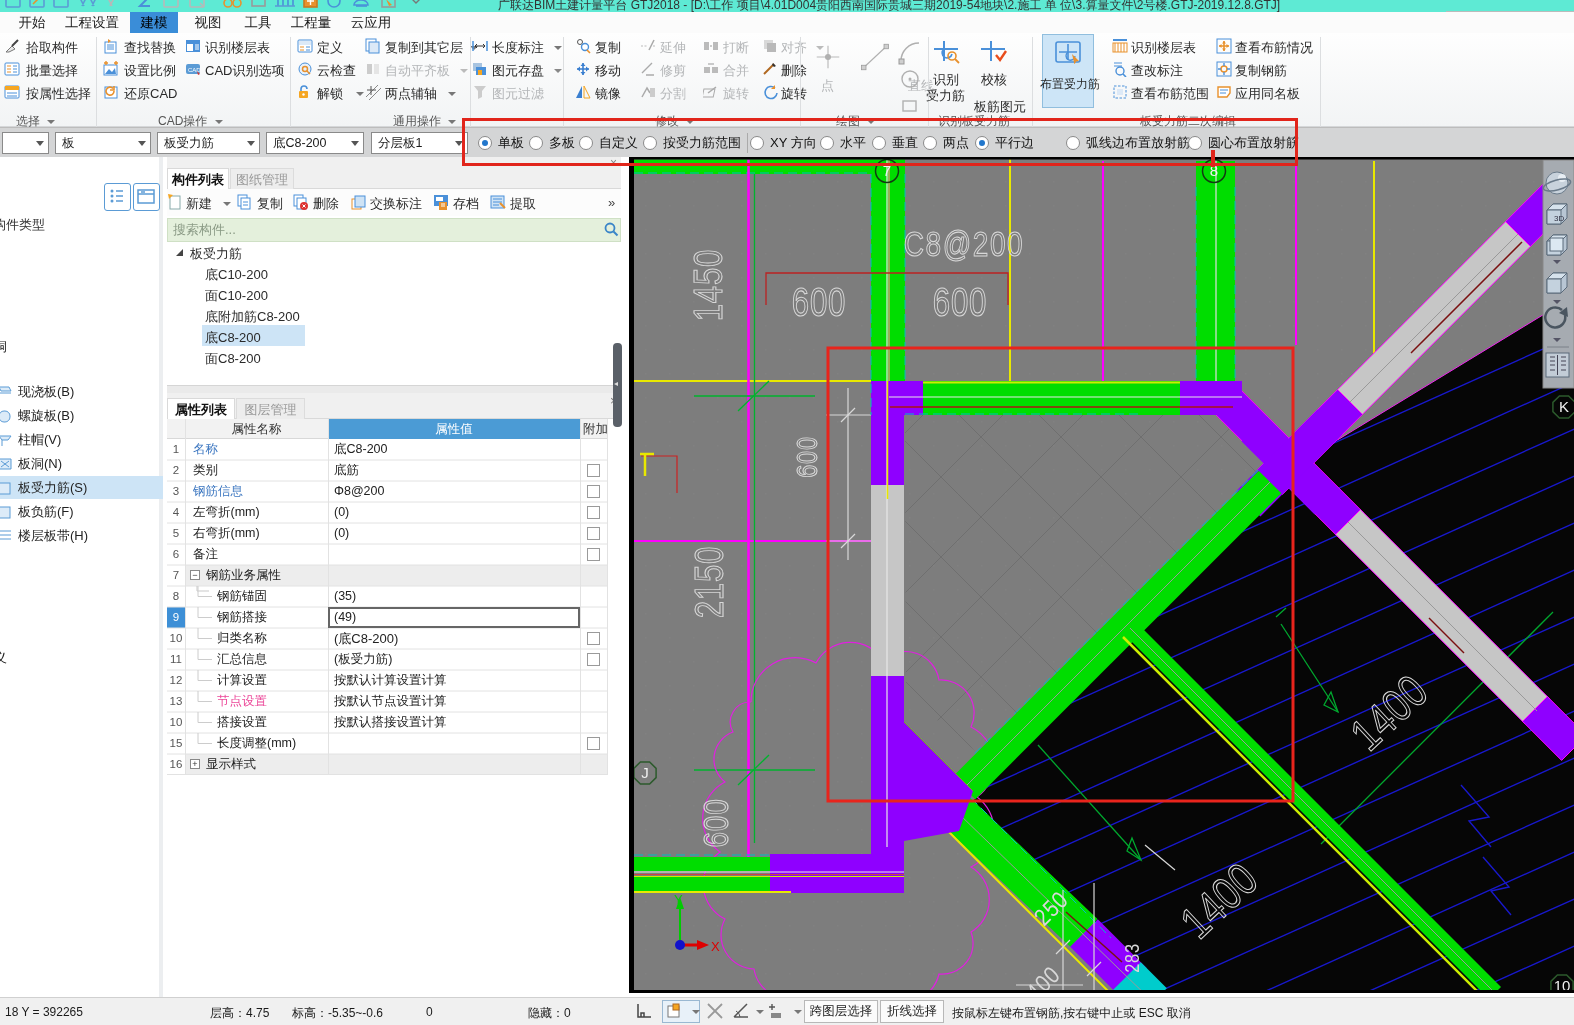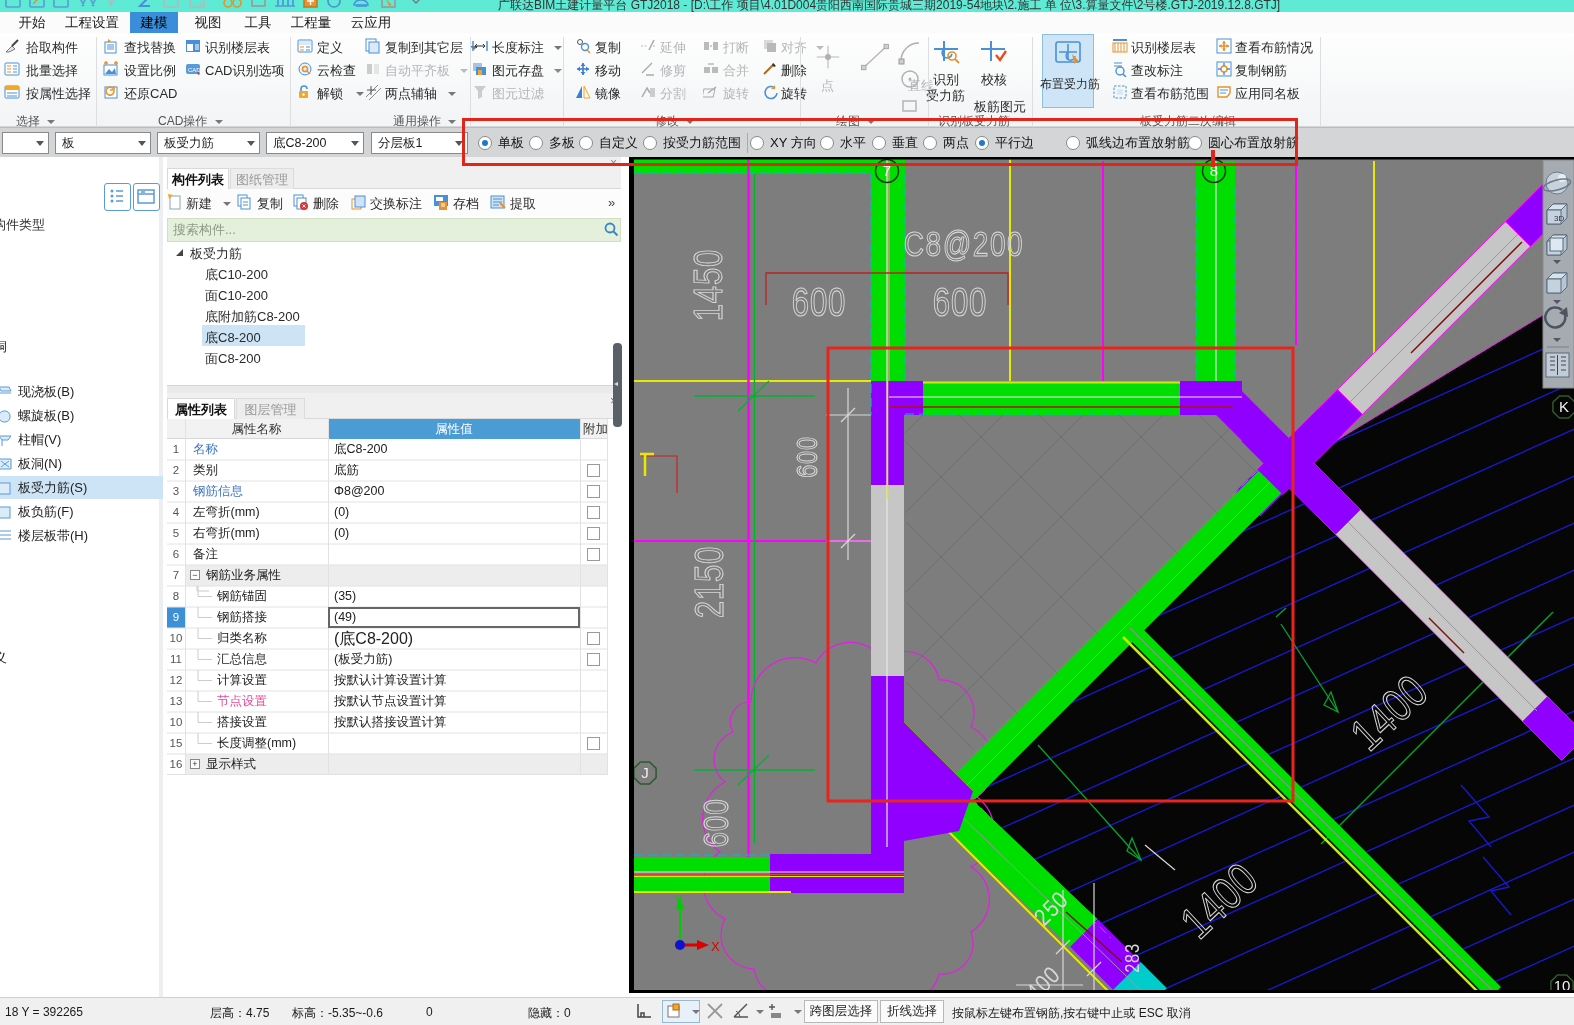--- a/index.html
+++ b/index.html
@@ -544,21 +544,21 @@
     <svg class="abs" style="left:28px;top:188px" width="20" height="21">
           <path d="M3 0 V10.5 H17" fill="none" stroke="#ccc"></path>
         </svg>
     <div class="abs" style="left:50px;top:188px;font-size:12.5px;line-height:21px;color:#222;white-space:nowrap">钢筋搭接</div>
     <div class="abs" style="left:167px;top:188px;font-size:12.5px;line-height:21px;color:#222;white-space:nowrap">(49)</div>
     <div class="abs" style="left:0;top:209px;width:18px;height:21px;text-align:center;font-size:11.5px;line-height:21px;color:#555">10</div>
     <svg class="abs" style="left:28px;top:209px" width="20" height="21">
           <path d="M3 0 V10.5 H17" fill="none" stroke="#ccc"></path>
         </svg>
     <div class="abs" style="left:50px;top:209px;font-size:12.5px;line-height:21px;color:#222;white-space:nowrap">归类名称</div>
-    <div class="abs" style="left:167px;top:209px;font-size:16px;line-height:21px;color:#222;white-space:nowrap">(底C8-200)</div>
+    <div class="abs" style="left:167px;top:209px;font-size:13px;line-height:21px;color:#222;white-space:nowrap">(底C8-200)</div>
     <div class="chk" style="left:420px;top:213px"></div>
     <div class="abs" style="left:0;top:230px;width:18px;height:21px;text-align:center;font-size:11.5px;line-height:21px;color:#555">11</div>
     <svg class="abs" style="left:28px;top:230px" width="20" height="21">
           <path d="M3 0 V10.5 H17" fill="none" stroke="#ccc"></path>
         </svg>
     <div class="abs" style="left:50px;top:230px;font-size:12.5px;line-height:21px;color:#222;white-space:nowrap">汇总信息</div>
     <div class="abs" style="left:167px;top:230px;font-size:12.5px;line-height:21px;color:#222;white-space:nowrap">(板受力筋)</div>
     <div class="chk" style="left:420px;top:234px"></div>
     <div class="abs" style="left:0;top:251px;width:18px;height:21px;text-align:center;font-size:11.5px;line-height:21px;color:#555">12</div>
     <svg class="abs" style="left:28px;top:251px" width="20" height="21">

